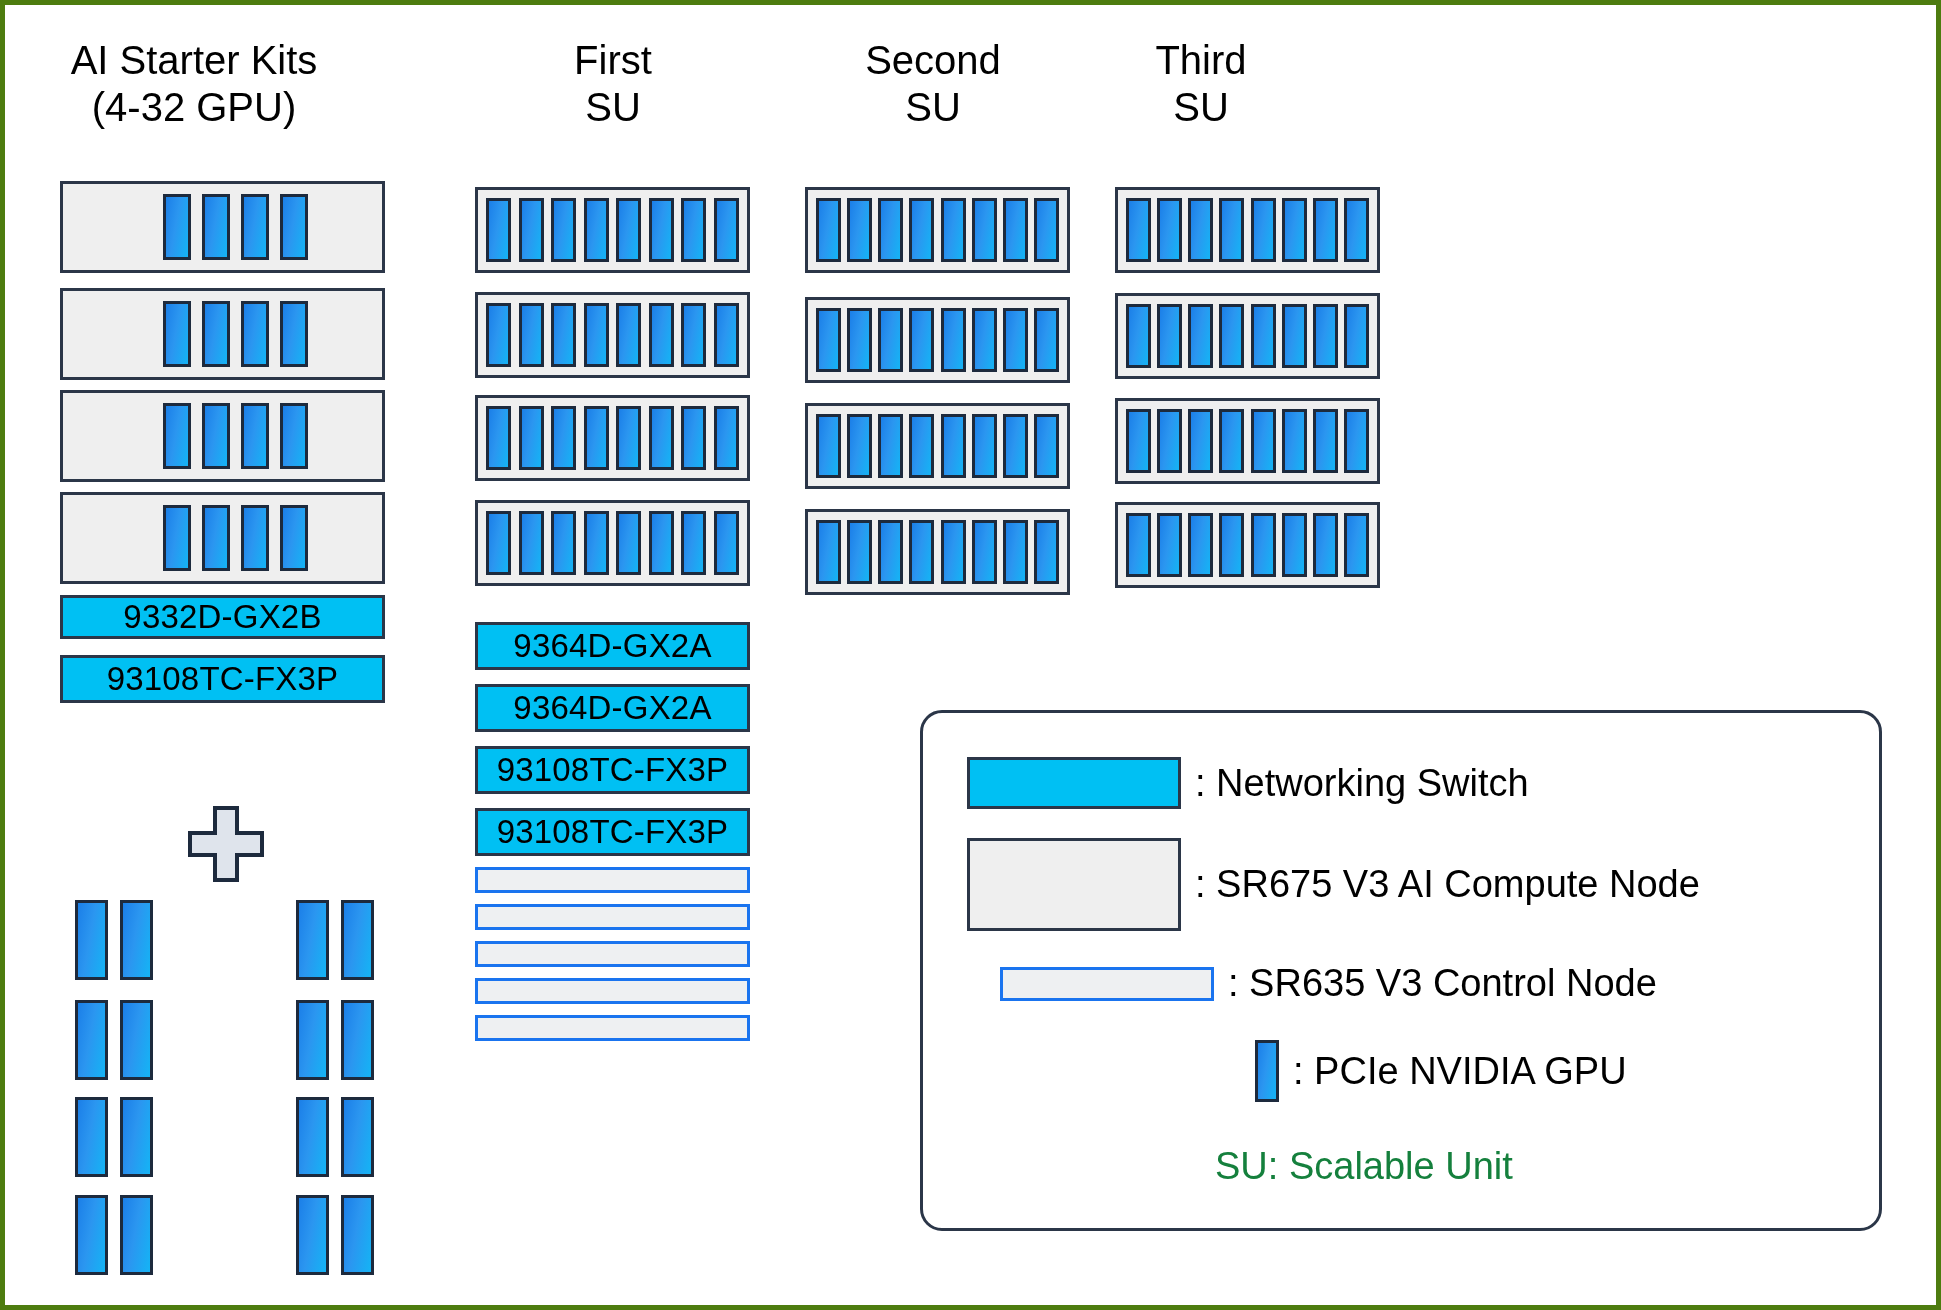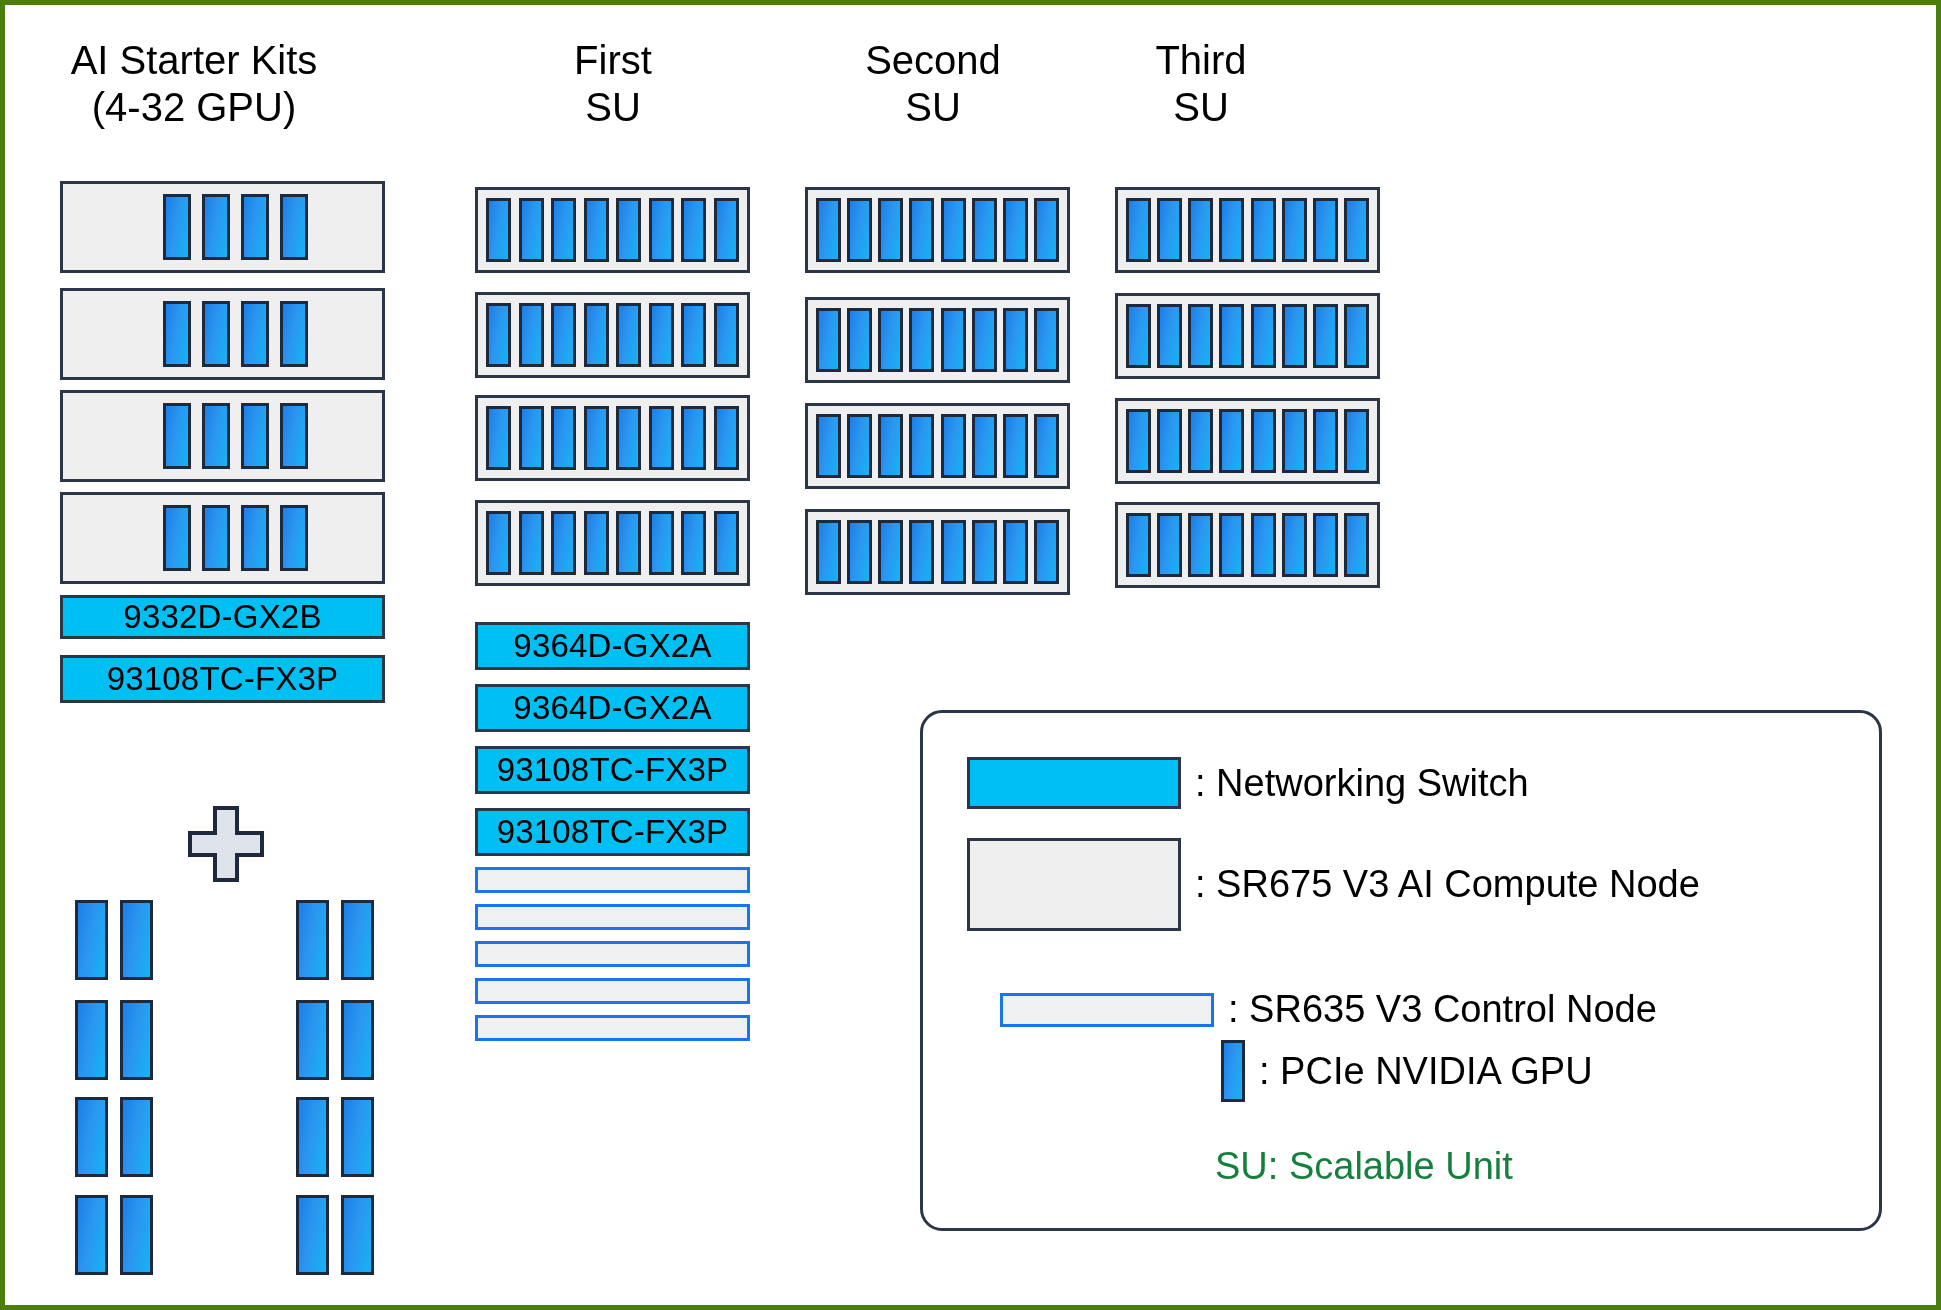--- a/index.html
+++ b/index.html
@@ -401,25 +401,25 @@
   <div class="legend-row" style="left:962px; top:752px;">
     <div class="legend-swatch switch"></div>
     <div class="legend-label">: Networking Switch</div>
   </div>
 
   <div class="legend-row" style="left:962px; top:833px;">
     <div class="legend-swatch compute"></div>
     <div class="legend-label">: SR675 V3 AI Compute Node</div>
   </div>
 
-  <div class="legend-row" style="left:962px; top:983px;padding-left:33px;">
+  <div class="legend-row" style="left:962px; top:957px;padding-left:33px;">
     <div class="legend-swatch control"></div>
     <div class="legend-label">: SR635 V3 Control Node</div>
   </div>
 
-  <div class="legend-row" style="left:1216px; top:1035px;">
+  <div class="legend-row" style="left:1250px; top:1035px;">
     <div class="gpu legend"></div>
     <div class="legend-label">: PCIe NVIDIA GPU</div>
   </div>
 
   <div class="legend-note" style="left:1210px; top:1140px;">SU: Scalable Unit</div>
 
 </div>
 
 </body></html>

